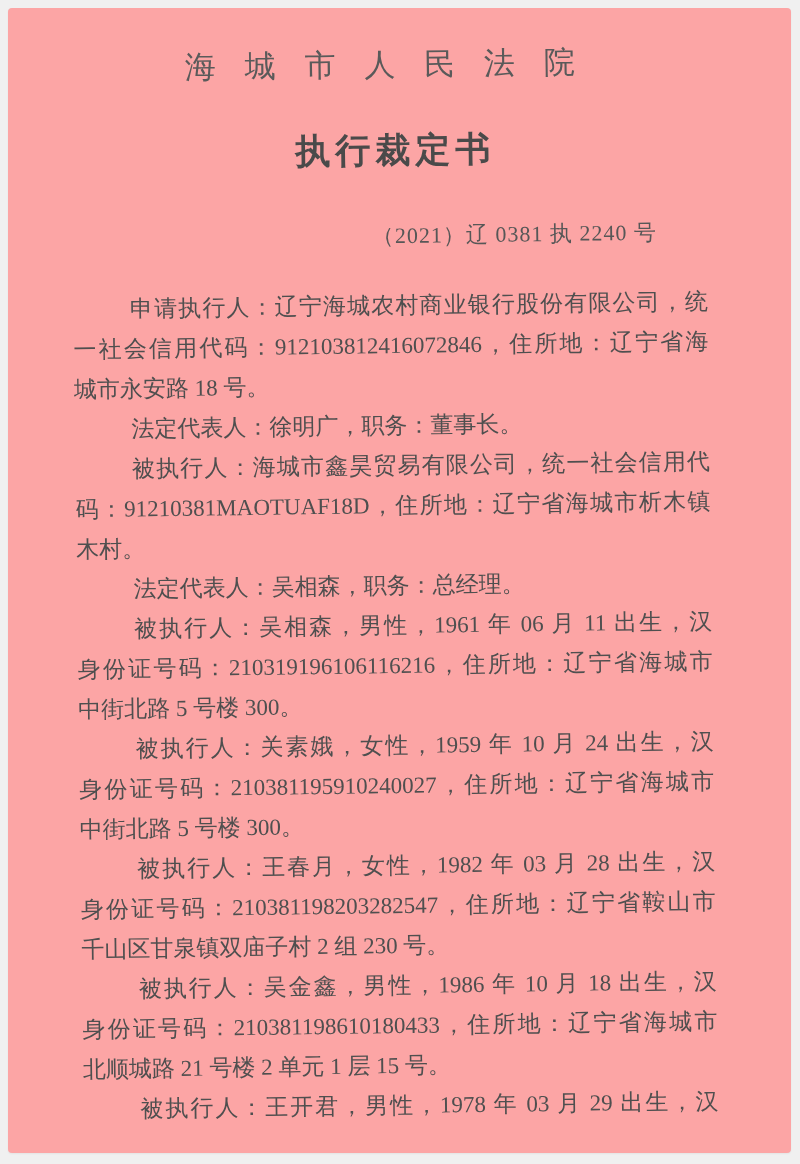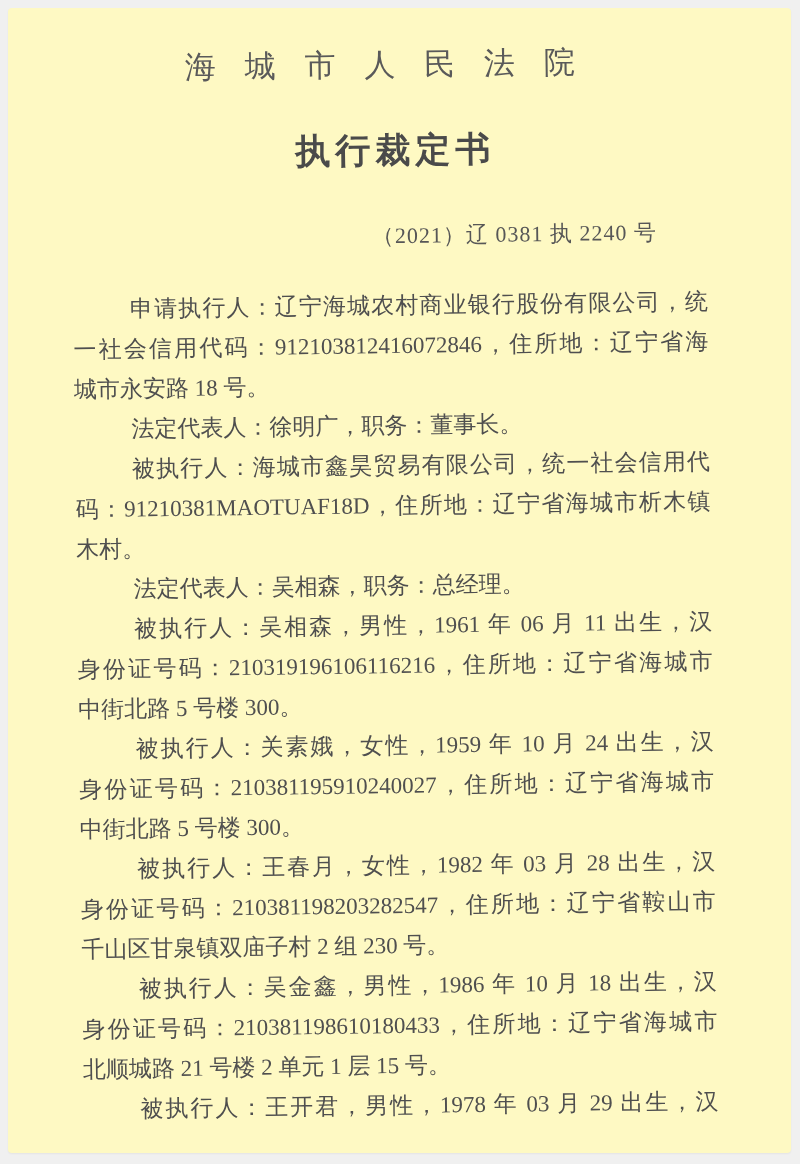--- a/index.html
+++ b/index.html
@@ -13,21 +13,21 @@
     font-family: "Liberation Serif", "DejaVu Serif", serif;
     overflow: hidden;
     position: relative;
   }
   .paper {
     position: absolute;
     left: 8px;
     top: 8px;
     width: 783px;
     height: 1145px;
-    background: #fef9c3;
+    background: #fca5a5;
     border-radius: 4px;
     box-shadow: 0 1px 2px rgba(0,0,0,0.05);
     overflow: hidden;
   }
   .content {
     position: absolute;
     left: 0;
     top: 0;
     right: 0;
     bottom: 0;

